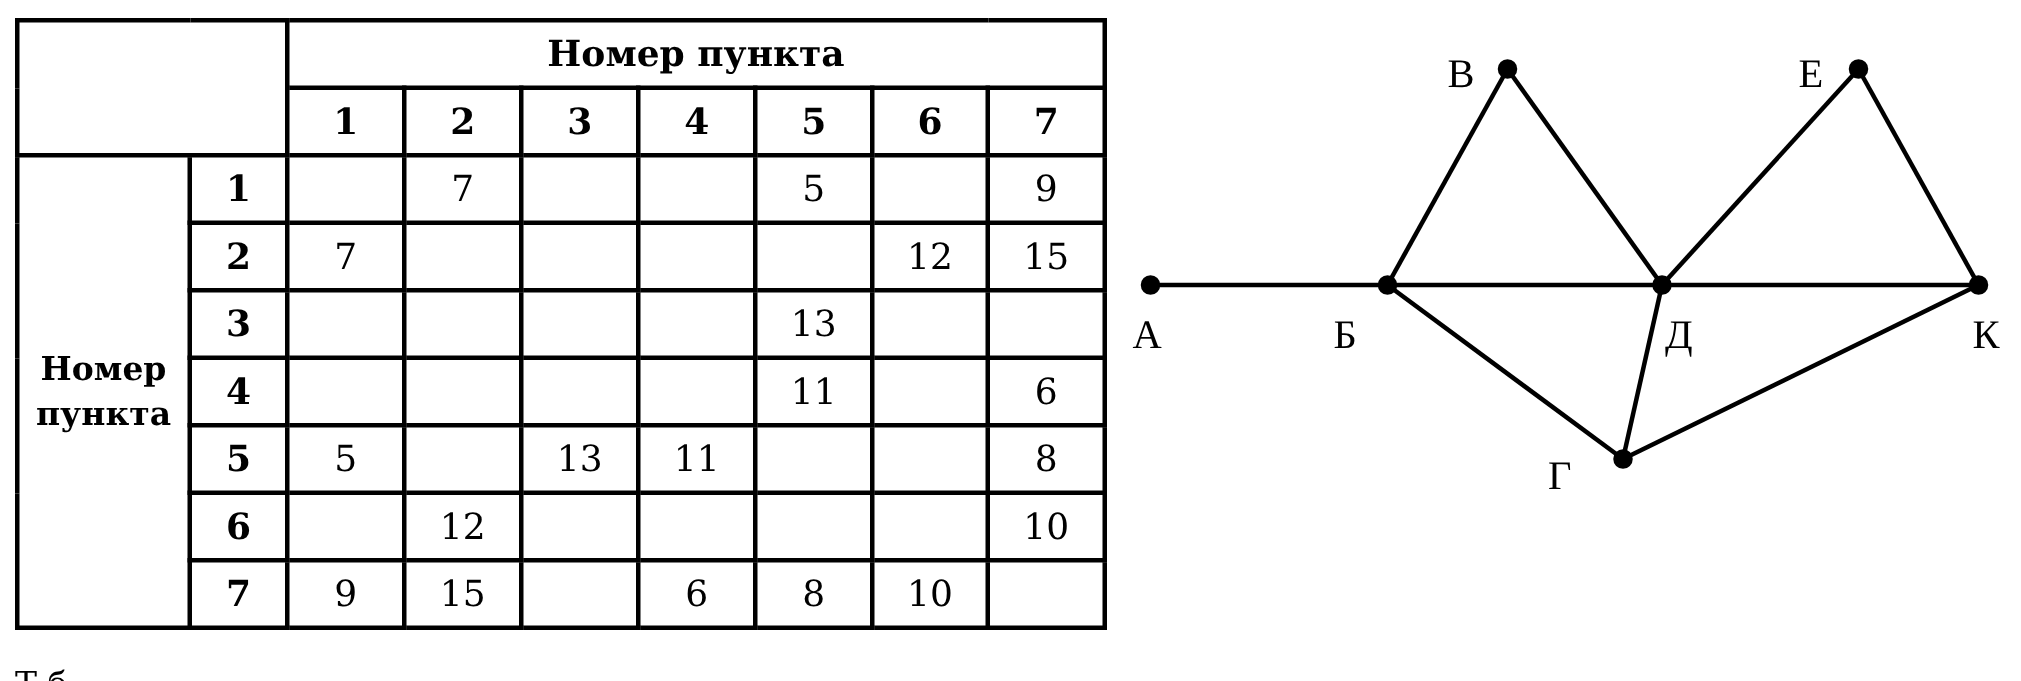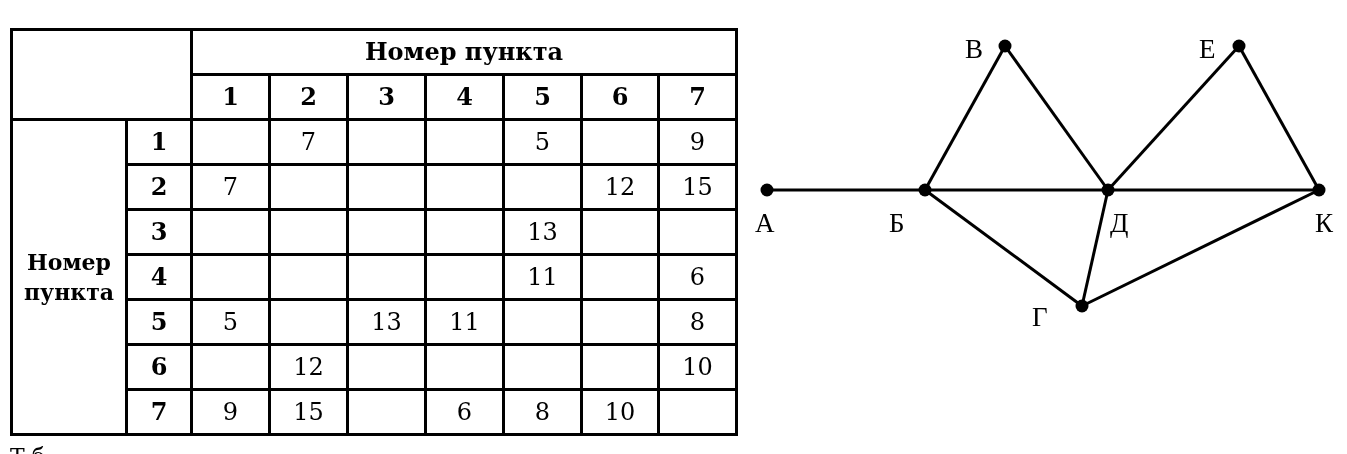--- a/index.html
+++ b/index.html
@@ -1,18 +1,18 @@
 <!DOCTYPE html>
 <html><head>
 <meta charset="utf-8">
 <style>
   html, body { margin: 0; padding: 0; background: #ffffff; }
   body { width: 1347px; height: 454px; position: relative; overflow: hidden;
          font-family: "DejaVu Serif", "Liberation Serif", serif; color: #000; }
-  .tbl { position: absolute; left: 10px; top: 28px; border-collapse: collapse;
+  .tbl { position: absolute; left: 10px; top: 12px; border-collapse: collapse;
          table-layout: fixed; }
   .tbl td { border: 3px solid #000; padding: 0; text-align: center; vertical-align: middle;
             font-size: 24px; height: 42px; line-height: 42px; }
   .tbl td.hd { font-weight: bold; }
   .tbl td.rowlabel { font-weight: bold; line-height: 30px; font-size: 22px; }
   .graph { position: absolute; left: 740px; top: 0; }
   .graph text { font-family: "Liberation Serif", "DejaVu Serif", serif; font-size: 27px; fill: #000; }
   .caption { position: absolute; left: 10px; top: 444px; font-size: 22px; height: 10px;
              overflow: hidden; line-height: 26px; white-space: nowrap; }
 </style>

